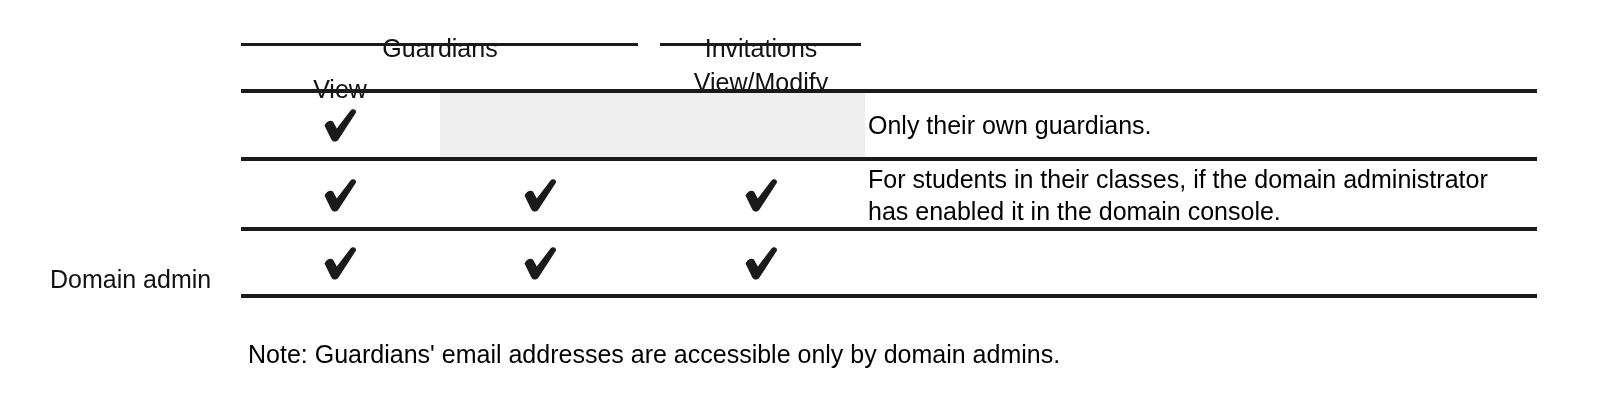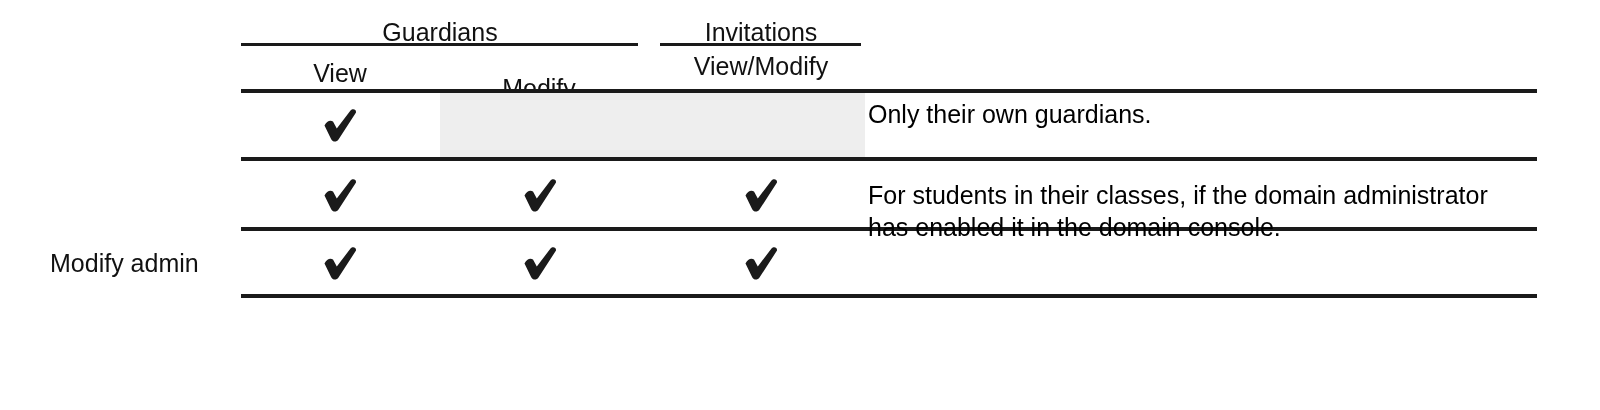--- a/index.html
+++ b/index.html
@@ -35,20 +35,21 @@
     position: absolute;
     background: #eeeeee;
   }
 
   .txt {
     position: absolute;
     white-space: pre;
     line-height: 1.32;
     font-size: 25px;
     color: #111111;
+    margin-top: 16px;
   }
 
   
   .group-label {
     font-size: 25px;
     text-align: center;
   }
 
   
   .col-head {
@@ -115,59 +116,60 @@
 
   <div class="shade" style="left:440px; top:93px; width:425px; height:64px;"></div>
 
 
   <div class="check" style="left:317px; top:102px;">
     <svg width="44" height="44" viewBox="0 0 44 44" aria-hidden="true">
       <path d="M6.5 22.5 C8.5 18.5 12 16.5 15 18.5 L18.8 25.5 L32.5 7.5 C34.5 5.2 38.5 6.2 38 9.5 L20.5 36.5 C18.5 39.3 14.8 39.2 13.2 36.2 Z" fill="#1a1a1a"></path>
     </svg>
   </div>
 
-  <div class="desc" style="left:868px; top:98px;">Only their own guardians.</div>
+  <div class="desc" style="left:868px; top:109px;">Only their own guardians.</div>
 
 
   <div class="check" style="left:317px; top:172px;">
     <svg width="44" height="44" viewBox="0 0 44 44" aria-hidden="true">
       <path d="M6.5 22.5 C8.5 18.5 12 16.5 15 18.5 L18.8 25.5 L32.5 7.5 C34.5 5.2 38.5 6.2 38 9.5 L20.5 36.5 C18.5 39.3 14.8 39.2 13.2 36.2 Z" fill="#1a1a1a"></path>
     </svg>
   </div>
 
   <div class="check" style="left:517px; top:172px;">
     <svg width="44" height="44" viewBox="0 0 44 44" aria-hidden="true">
       <path d="M6.5 22.5 C8.5 18.5 12 16.5 15 18.5 L18.8 25.5 L32.5 7.5 C34.5 5.2 38.5 6.2 38 9.5 L20.5 36.5 C18.5 39.3 14.8 39.2 13.2 36.2 Z" fill="#1a1a1a"></path>
     </svg>
   </div>
 
   <div class="check" style="left:738px; top:172px;">
     <svg width="44" height="44" viewBox="0 0 44 44" aria-hidden="true">
       <path d="M6.5 22.5 C8.5 18.5 12 16.5 15 18.5 L18.8 25.5 L32.5 7.5 C34.5 5.2 38.5 6.2 38 9.5 L20.5 36.5 C18.5 39.3 14.8 39.2 13.2 36.2 Z" fill="#1a1a1a"></path>
     </svg>
   </div>
 
-  <div class="desc" style="left:868px; top:163px;margin-top:16px;">For students in their classes, if the domain administrator
+  <div class="desc" style="left:868px; top:163px;">For students in their classes, if the domain administrator
 has enabled it in the domain console.</div>
 
-  <div class="txt row-label" style="left:50px; top:247px;">Modify admin</div>
+  <div class="txt row-label" style="left:50px; top:247px;">Domain admin</div>
 
   <div class="check" style="left:317px; top:240px;">
     <svg width="44" height="44" viewBox="0 0 44 44" aria-hidden="true">
       <path d="M6.5 22.5 C8.5 18.5 12 16.5 15 18.5 L18.8 25.5 L32.5 7.5 C34.5 5.2 38.5 6.2 38 9.5 L20.5 36.5 C18.5 39.3 14.8 39.2 13.2 36.2 Z" fill="#1a1a1a"></path>
     </svg>
   </div>
 
   <div class="check" style="left:517px; top:240px;">
     <svg width="44" height="44" viewBox="0 0 44 44" aria-hidden="true">
       <path d="M6.5 22.5 C8.5 18.5 12 16.5 15 18.5 L18.8 25.5 L32.5 7.5 C34.5 5.2 38.5 6.2 38 9.5 L20.5 36.5 C18.5 39.3 14.8 39.2 13.2 36.2 Z" fill="#1a1a1a"></path>
     </svg>
   </div>
 
   <div class="check" style="left:738px; top:240px;">
     <svg width="44" height="44" viewBox="0 0 44 44" aria-hidden="true">
       <path d="M6.5 22.5 C8.5 18.5 12 16.5 15 18.5 L18.8 25.5 L32.5 7.5 C34.5 5.2 38.5 6.2 38 9.5 L20.5 36.5 C18.5 39.3 14.8 39.2 13.2 36.2 Z" fill="#1a1a1a"></path>
     </svg>
   </div>
 
 
+  <div class="note" style="left:248px; top:340px;">Note: Guardians' email addresses are accessible only by domain admins.</div>
 
 </div>
 
 </body></html>

